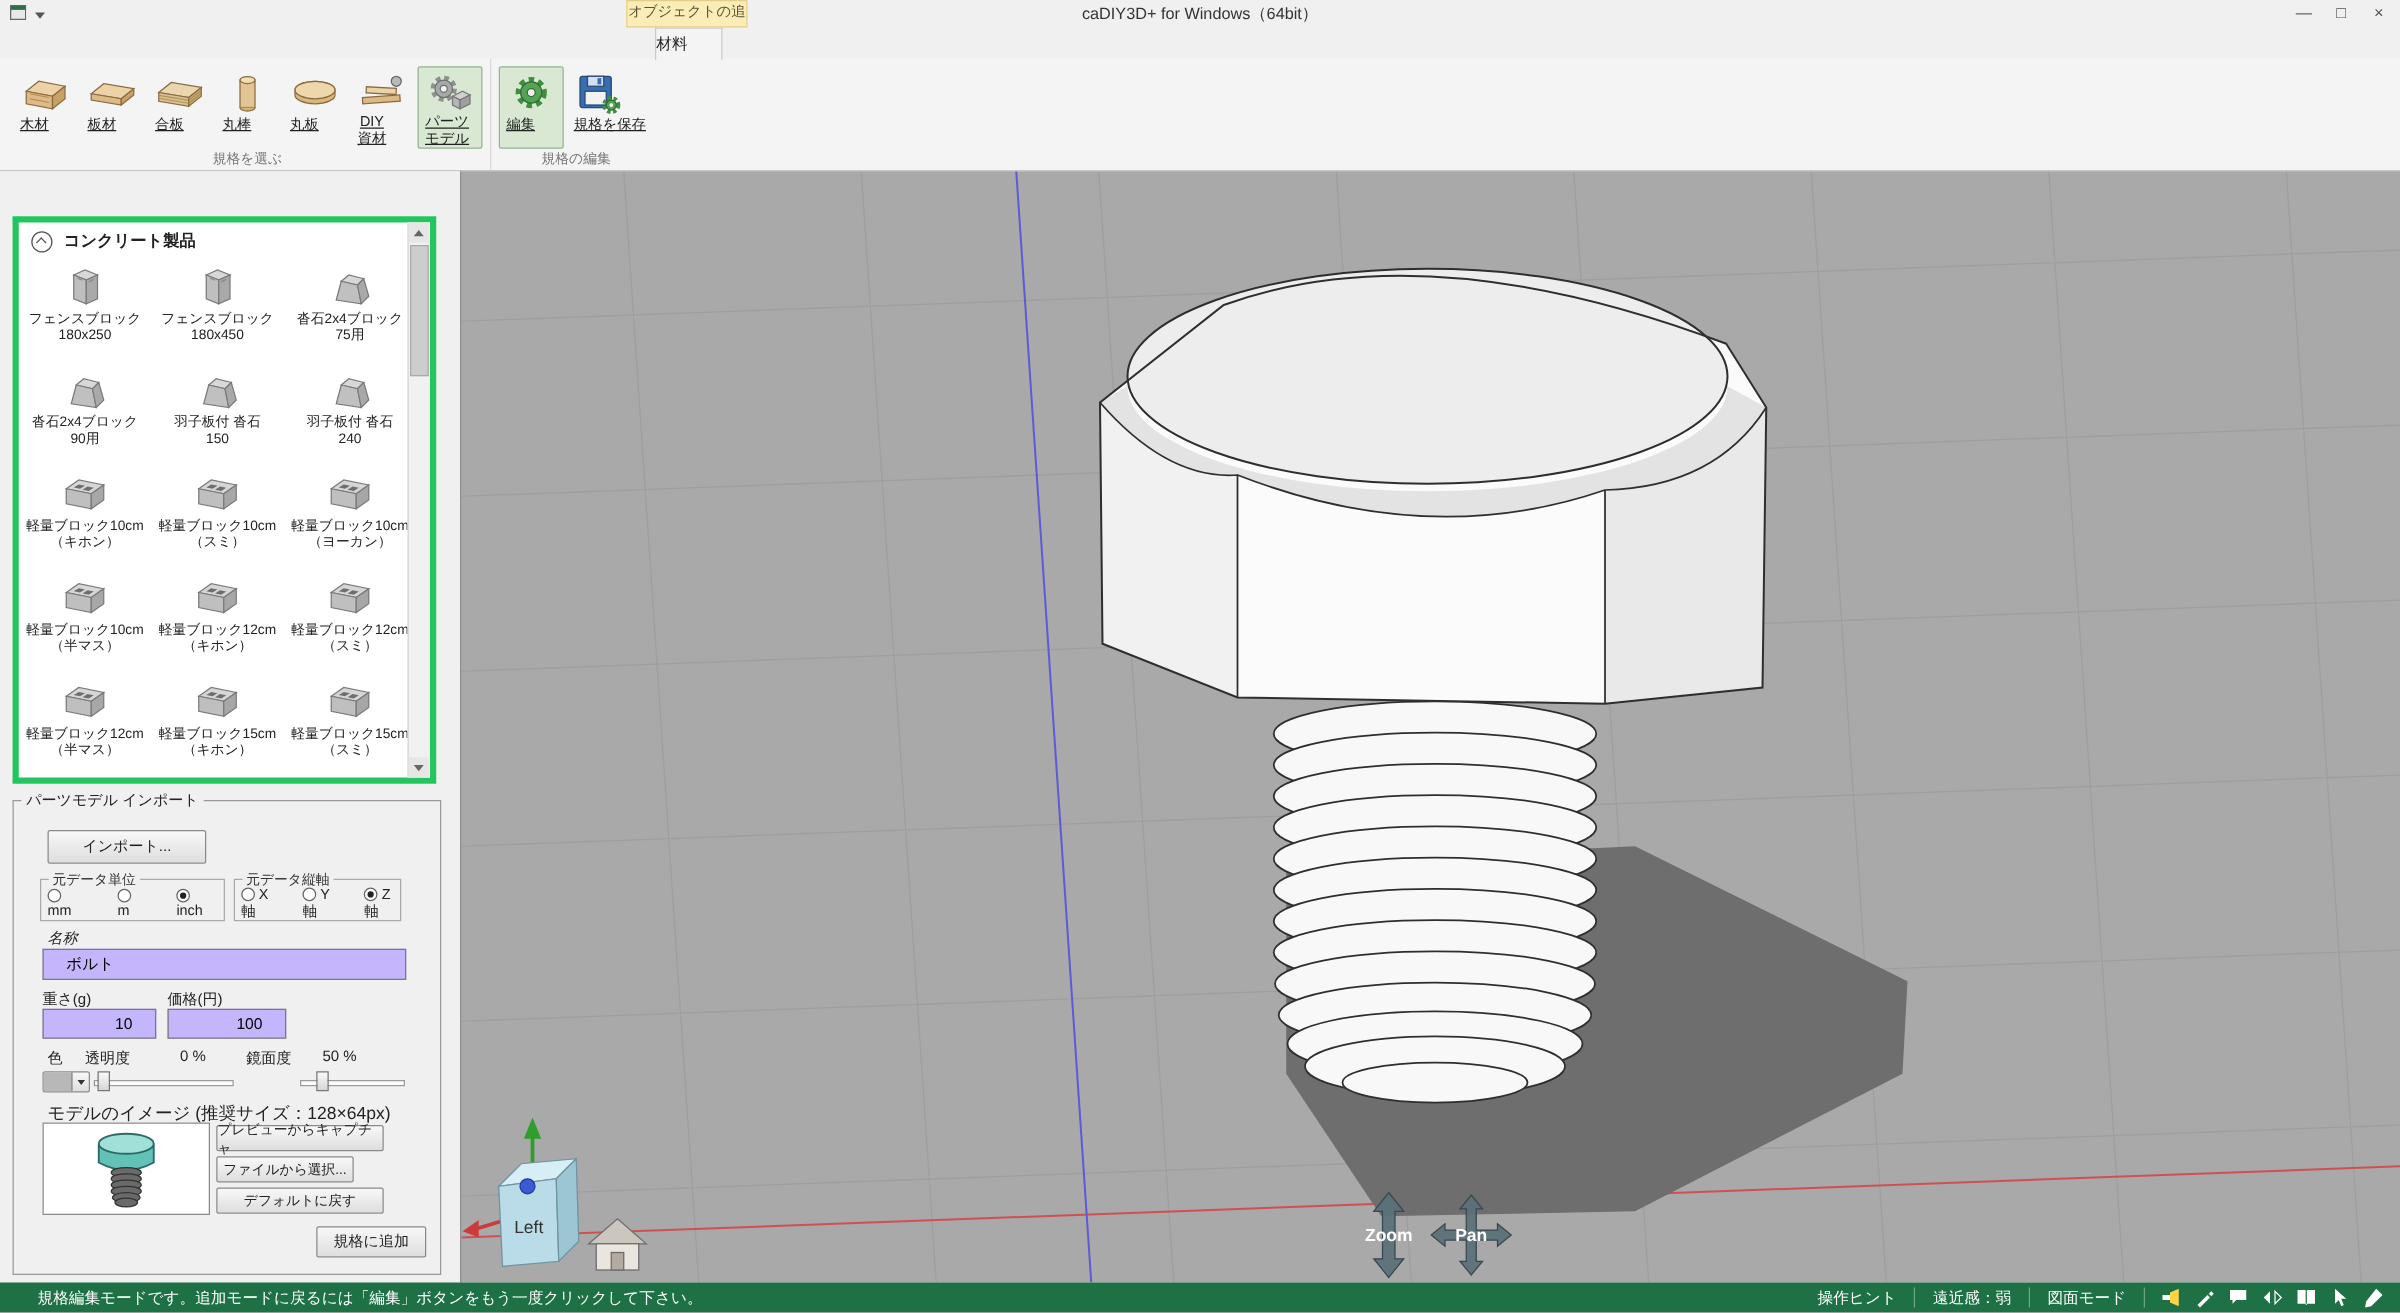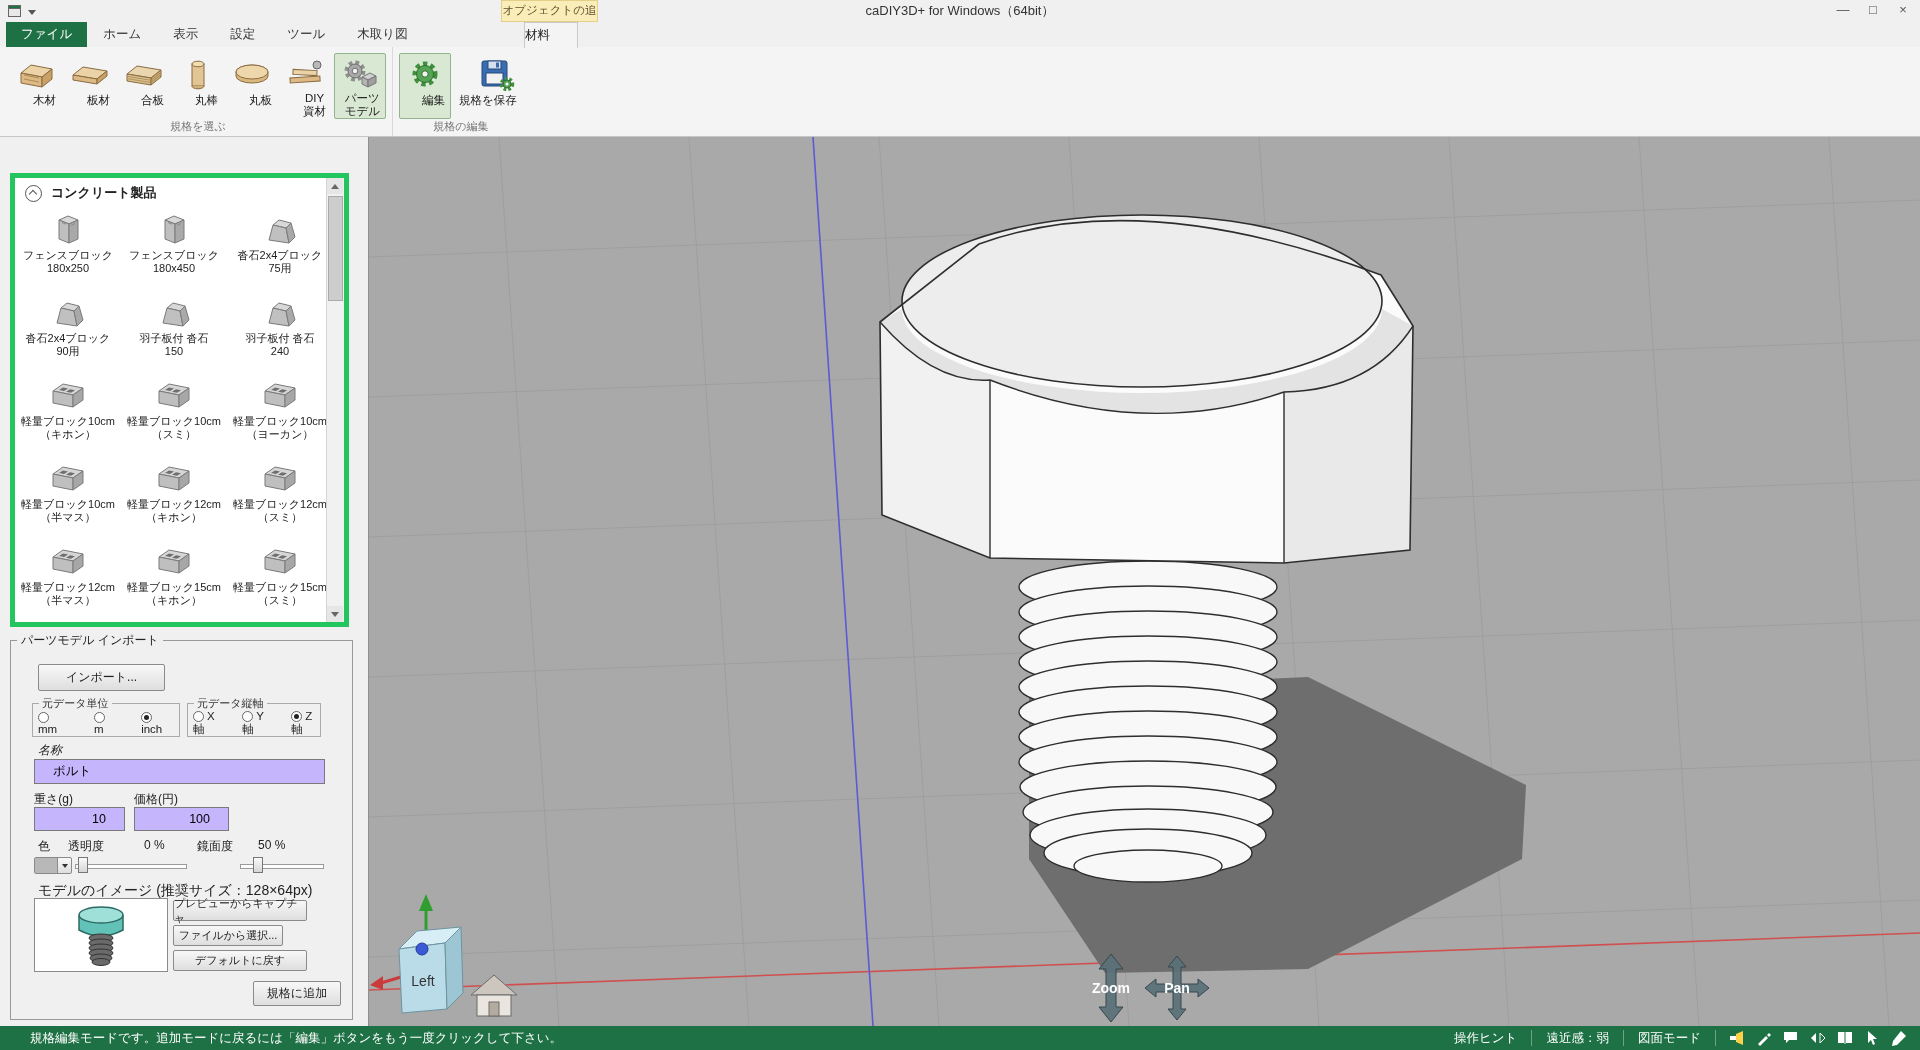--- a/index.html
+++ b/index.html
@@ -19,22 +19,22 @@
   #ctx-header{position:absolute;left:501px;top:0;width:97px;height:22px;background:#fbedb8;border:1px solid #e3cf8a;
               box-sizing:border-box;text-align:center;line-height:19px;font-size:11.5px;color:#5c5230;z-index:4;}
   #material-tab{position:absolute;left:524px;top:22px;width:54px;height:26px;background:#f4f4f4;border:1px solid #c9c9c9;
                 border-bottom:none;box-sizing:border-box;line-height:24px;font-size:12.5px;z-index:4;}
   
   #ribbon{position:absolute;top:47px;left:0;width:100%;height:90px;background:#f4f4f4;border-bottom:1px solid #c6c6c6;
           display:flex;box-sizing:border-box;padding-left:4px;}
   .ribbon-group{position:relative;height:89px;box-sizing:border-box;}
   .ribbon-group+.ribbon-group{border-left:1px solid #d9d9d9;}
   .ribbon-items{display:flex;align-items:flex-start;padding:6px 5px 0 5px;}
-  .ribbon-btn{display:flex;flex-direction:column;align-items:flex-end;padding:3px 5px 1px;margin:0 1px;min-width:44px;height:66px;
-              border:1px solid transparent;border-radius:2px;font-size:11.5px;line-height:12.5px;text-align:center;color:#222;box-sizing:border-box;}
+  .ribbon-btn{display:flex;flex-direction:column;align-items:flex-start;padding:3px 5px 1px;margin:0 1px;min-width:44px;height:66px;
+              border:1px solid transparent;border-radius:2px;font-size:11.5px;line-height:12.5px;text-align:center;color:#222;box-sizing:border-box;text-decoration:underline;}
   .ribbon-btn.selected{background:#d9e8d2;border-color:#93b48e;}
   .ribbon-ico{height:36px;display:flex;align-items:center;justify-content:center;margin-bottom:1px;}
   .ribbon-ico svg{display:block;}
   .ribbon-group-label{position:absolute;bottom:2px;left:0;right:0;text-align:center;font-size:11px;color:#777;}
   
   #sidebar{position:absolute;left:0;top:137px;width:368px;height:889px;background:#f0f0f0;}
   #list-panel{position:absolute;left:10px;top:36px;width:339px;height:454px;background:#fff;border:5px solid #22c55e;box-sizing:border-box;}
   #cat-header{display:flex;align-items:center;gap:9px;padding-left:10px;height:30px;font-weight:bold;font-size:13px;}
   .chev-circle{width:17px;height:17px;border:1.5px solid #555;border-radius:50%;position:relative;box-sizing:border-box;}
   .chev-circle::after{content:"";position:absolute;left:4px;top:5.5px;width:5px;height:5px;border-left:1.5px solid #555;border-top:1.5px solid #555;transform:rotate(45deg);}
@@ -122,30 +122,20 @@
     </div>
     <div id="window-title">caDIY3D+ for Windows（64bit）</div>
     <div id="win-controls">
       <span class="win-btn">—</span>
       <span class="win-btn">□</span>
       <span class="win-btn">×</span>
     </div>
     <div id="ctx-header">オブジェクトの追加</div>
   </div>
 
-  <div id="tabrow">
-    <span class="tab" id="file-tab">ファイル</span>
-    <span id="main-tabs" style="display:flex;">
-        <span class="tab">ホーム</span>
-        <span class="tab">表示</span>
-        <span class="tab">設定</span>
-        <span class="tab">ツール</span>
-        <span class="tab">木取り図</span>
-      </span>
-  </div>
   <div id="material-tab">材料</div>
 
   <div id="ribbon">
     <div id="ribbon-groups" style="display:flex;">
         <div class="ribbon-group">
           <div class="ribbon-items">
             <div class="ribbon-btn">
               <span class="ribbon-ico">
                 <svg viewBox="0 0 40 34" width="40" height="34">
                   <polygon points="5,15 15,7 36,11 26,19" fill="#ecd3a7" stroke="#8a6b40"></polygon>

